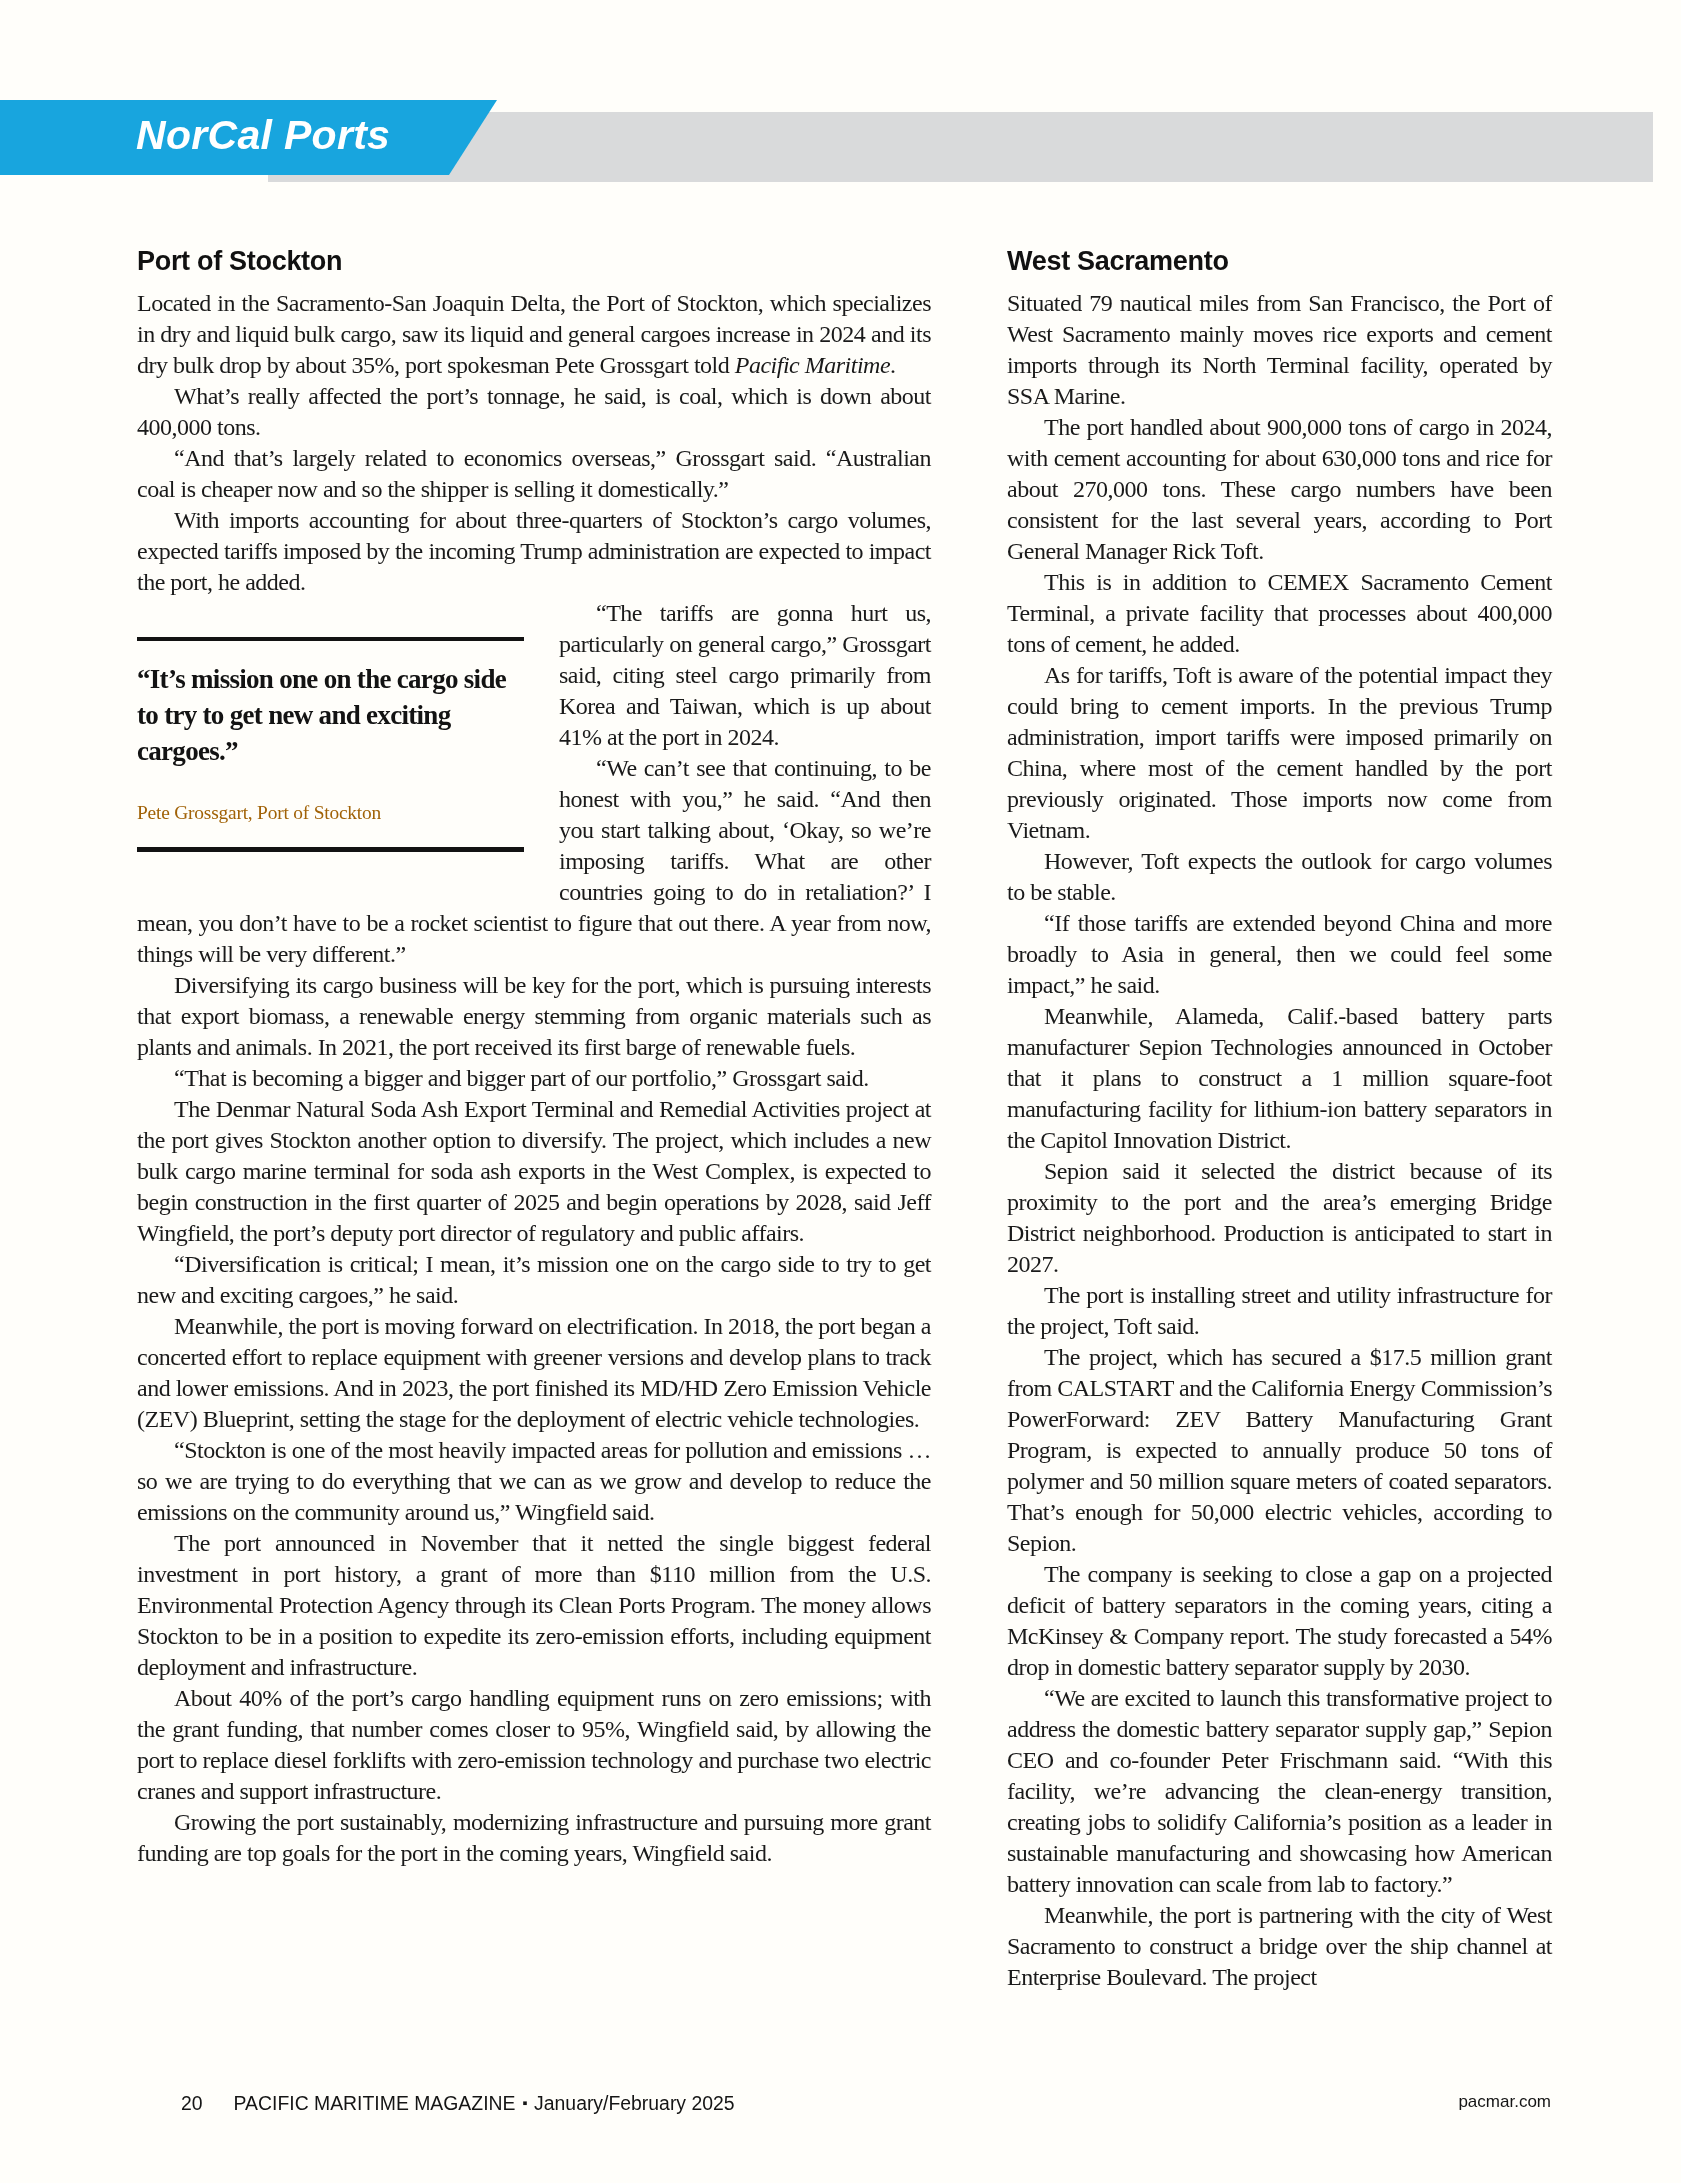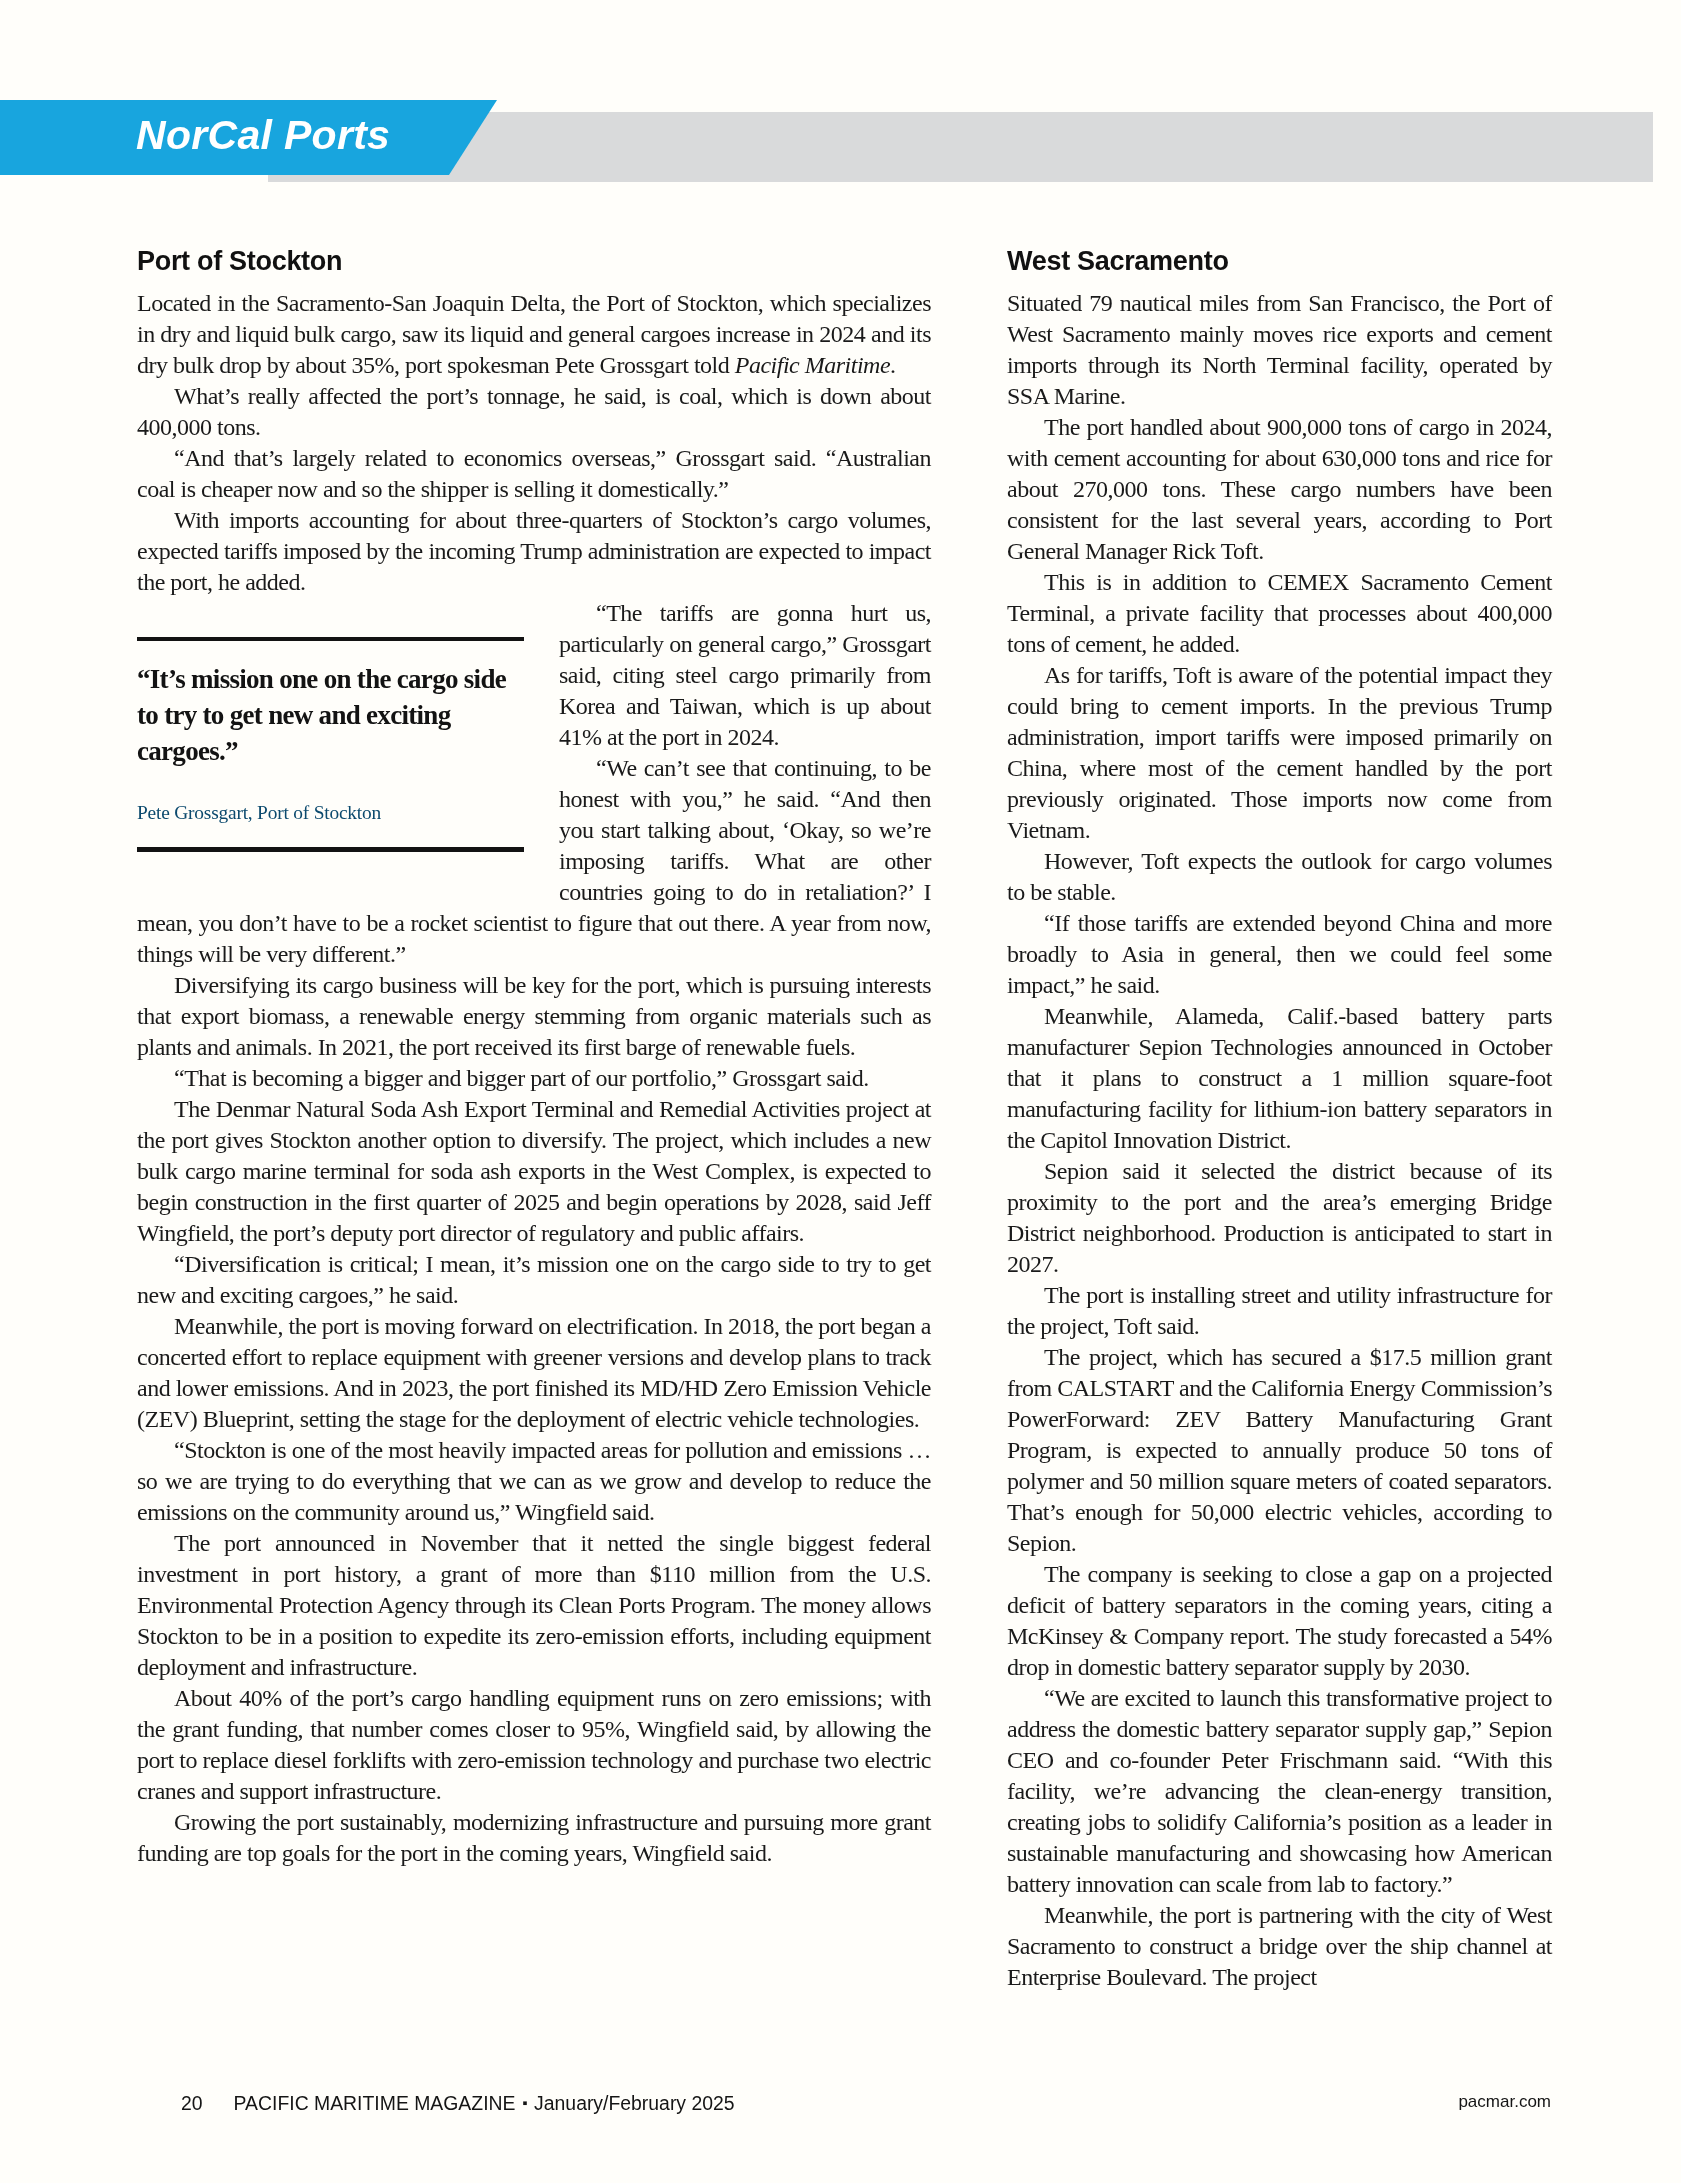--- a/index.html
+++ b/index.html
@@ -86,21 +86,21 @@
     font-size: 27px;
     line-height: 36px;
     letter-spacing: -0.7px;
     color: #131313;
   }
   .pq-attrib {
     margin-top: 28px;
     margin-bottom: 19px;
     font-size: 19.4px;
     letter-spacing: -0.2px;
-    color: #0c4a6e;
+    color: #a16207;
   }
 
   
   .footer-left {
     position: absolute;
     left: 137px; top: 2092px;
     font-family: "Liberation Sans", sans-serif;
     font-size: 19.4px;
     letter-spacing: 0;
     color: #151515;

